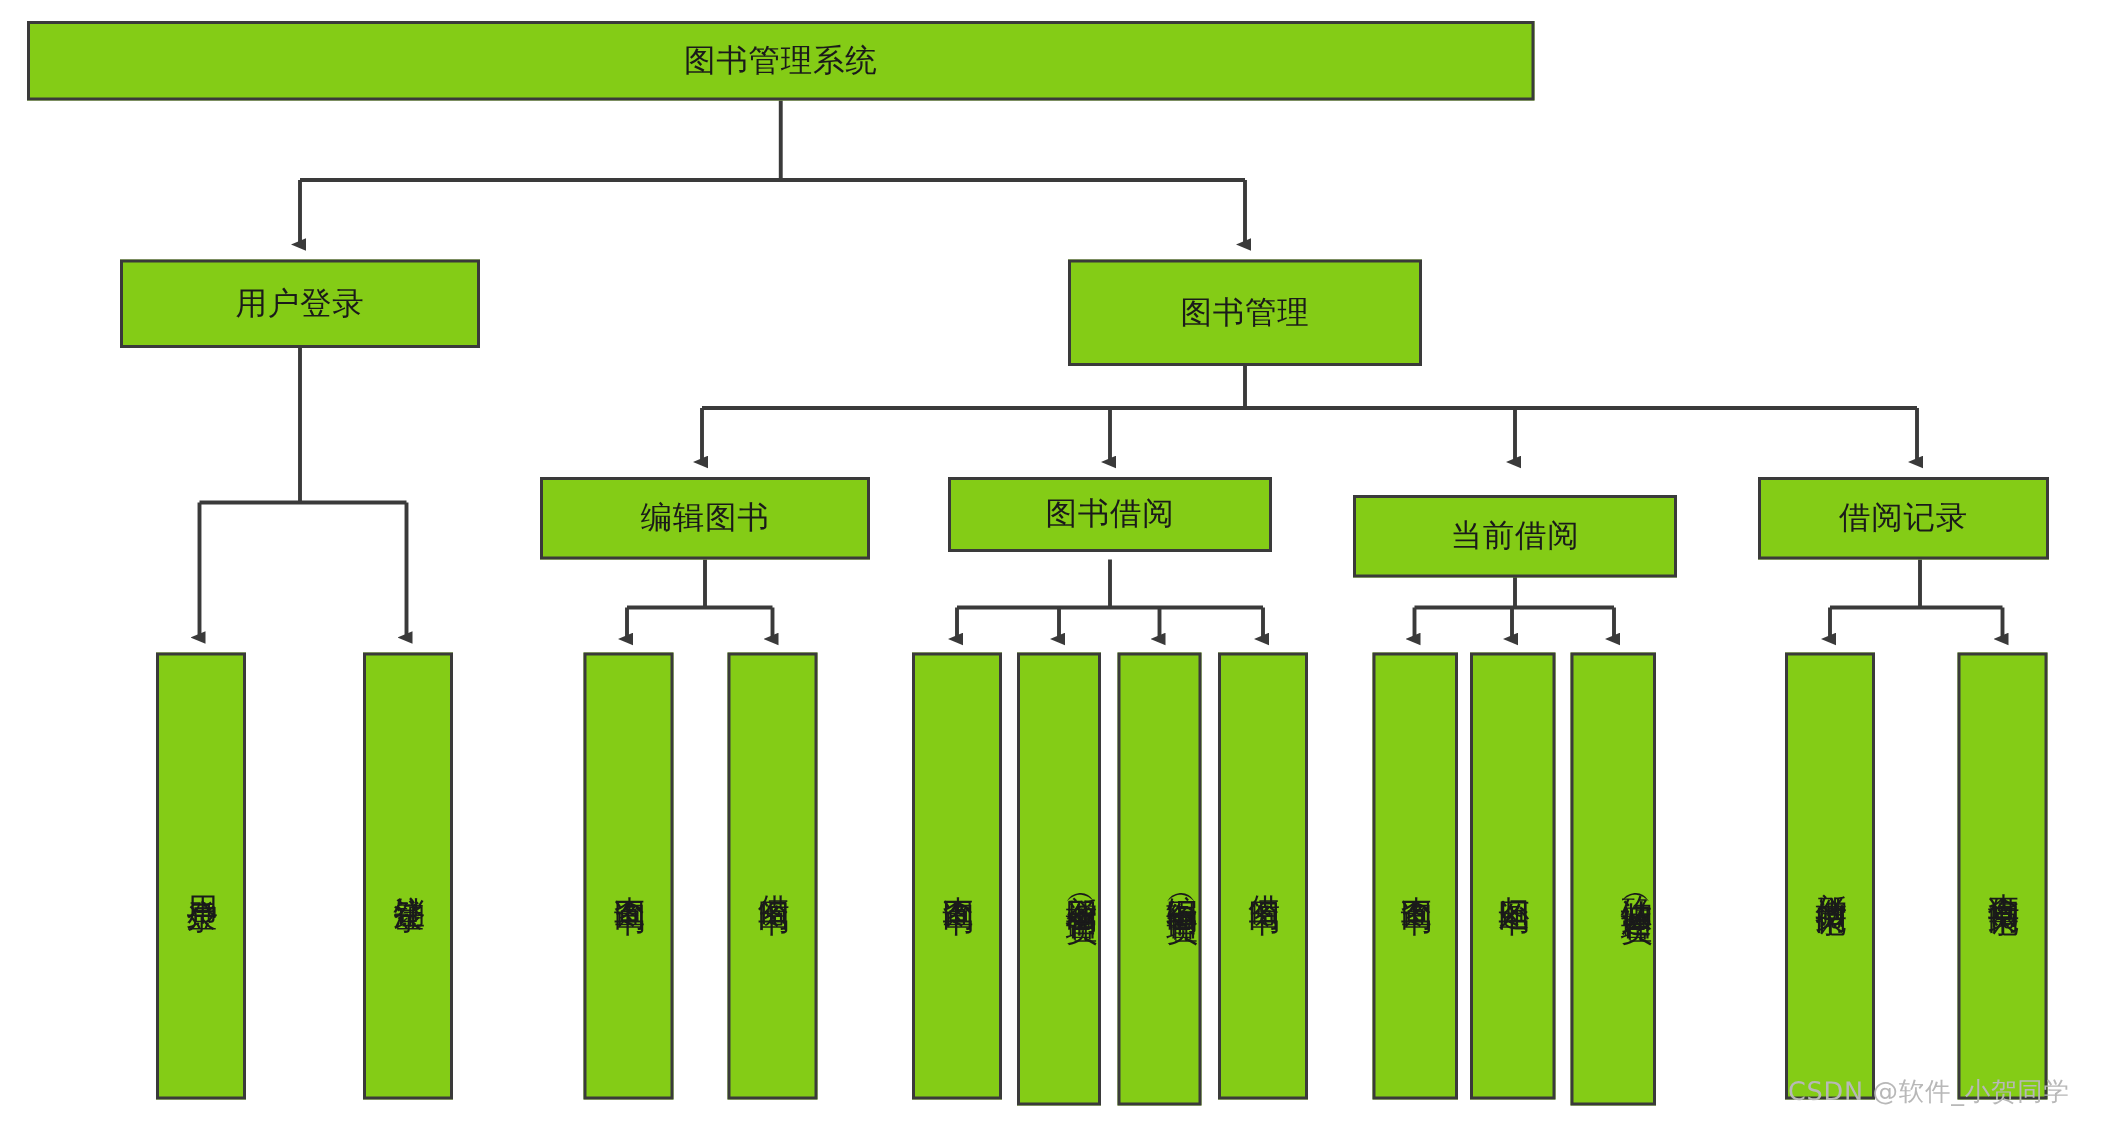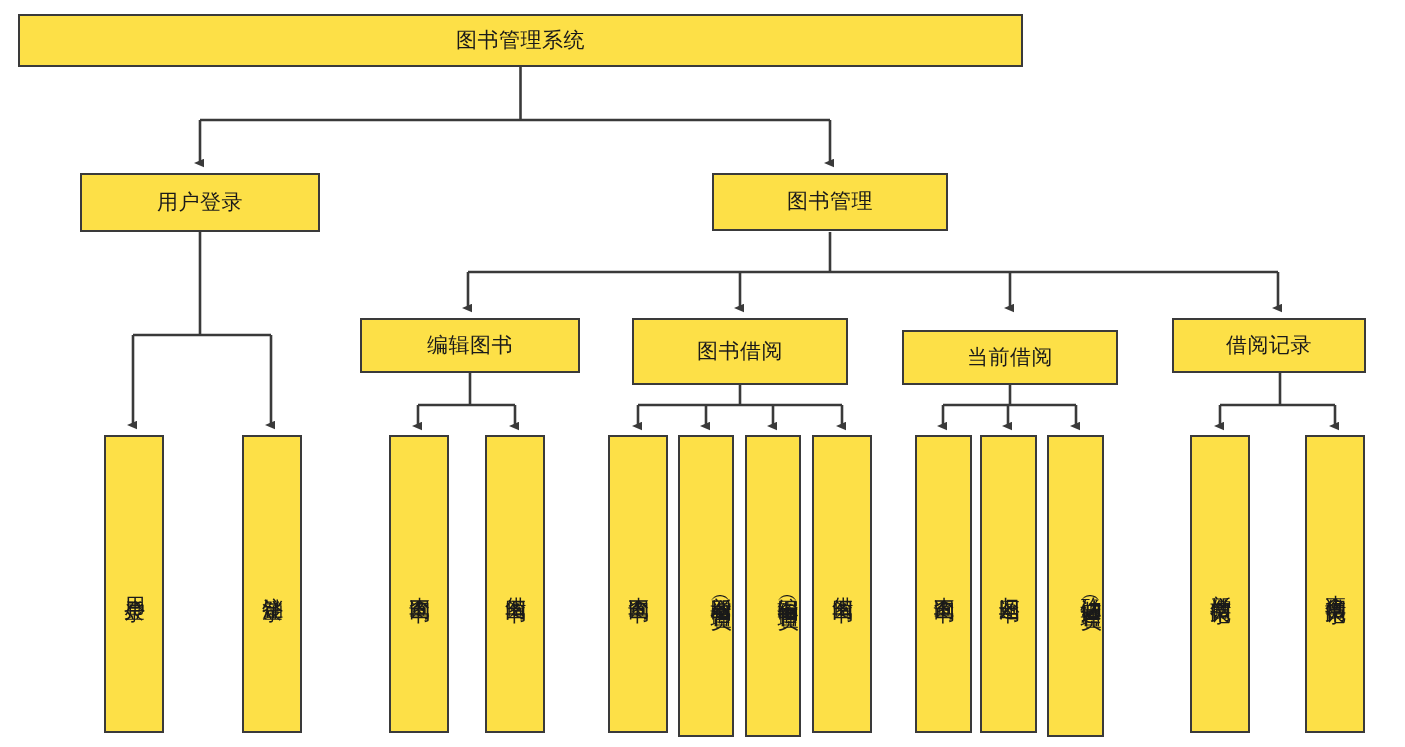--- a/index.html
+++ b/index.html
@@ -21,21 +21,21 @@
     position: absolute;
     left: 0;
     top: 0;
     width: 1405px;
     height: 747px;
   }
   .node {
     position: absolute;
     box-sizing: border-box;
     border: 2px solid #3a3a3a;
-    background: #fde047;
+    background: #84cc16;
     display: flex;
     align-items: center;
     justify-content: center;
     color: #1a1a1a;
     line-height: 1.12;
   }
   .node.h {
     font-size: 21px;
     letter-spacing: 0.5px;
   }
@@ -115,38 +115,39 @@
       <path d="M1220,405 L1335,405"></path>
       <path d="M1220,405 L1220,426" marker-end="url(#arrow)"></path>
       <path d="M1335,405 L1335,426" marker-end="url(#arrow)"></path>
     </g>
   </svg>
 
   <div class="node h" id="root-node" style="left: 18px; top: 14px; width: 1005px; height: 53px;">图书管理系统</div>
 
   <div id="level2-layer">
       <div class="node h" style="left: 80px; top: 173px; width: 240px; height: 59px;">用户登录</div>
-      <div class="node h" style="left: 712px; top: 173px; width: 236px; height: 58px;">图书管理</div>
+      <div class="node h" style="left: 712px; top: 173px; width: 236px; height: 71px;">图书管理</div>
     </div>
   <div id="level3-layer">
       <div class="node h" style="left: 360px; top: 318px; width: 220px; height: 55px;">编辑图书</div>
-      <div class="node h" style="left: 632px; top: 318px; width: 216px; height: 67px;">图书借阅</div>
+      <div class="node h" style="left: 632px; top: 318px; width: 216px; height: 50px;">图书借阅</div>
       <div class="node h" style="left: 902px; top: 318px; width: 216px; height: 55px; margin-top: 12px;">当前借阅</div>
       <div class="node h" style="left: 1172px; top: 318px; width: 194px; height: 55px;">借阅记录</div>
     </div>
   <div id="leaf-layer">
       <div class="node v center" style="left: 104px; top: 435px; width: 60px; height: 298px;">用户登录</div>
       <div class="node v center" style="left: 242px; top: 435px; width: 60px; height: 298px;">注销登录</div>
       <div class="node v center" style="left: 389px; top: 435px; width: 60px; height: 298px;">查询图书</div>
       <div class="node v center" style="left: 485px; top: 435px; width: 60px; height: 298px;">借阅图书</div>
       <div class="node v center" style="left: 608px; top: 435px; width: 60px; height: 298px;">查询图书</div>
       <div class="node v" style="left: 678px; top: 435px; width: 56px; height: 302px;">新增图书（管理员）</div>
       <div class="node v" style="left: 745px; top: 435px; width: 56px; height: 302px;">编辑图书（管理员）</div>
       <div class="node v center" style="left: 812px; top: 435px; width: 60px; height: 298px;">借阅图书</div>
       <div class="node v center" style="left: 915px; top: 435px; width: 57px; height: 298px;">查询图书</div>
       <div class="node v center" style="left: 980px; top: 435px; width: 57px; height: 298px;">归还图书</div>
       <div class="node v" style="left: 1047px; top: 435px; width: 57px; height: 302px;">确认归还（管理员）</div>
       <div class="node v center" style="left: 1190px; top: 435px; width: 60px; height: 298px;">新增借阅记录</div>
       <div class="node v center" style="left: 1305px; top: 435px; width: 60px; height: 298px;">查询借阅记录</div>
     </div>
 
+  <div class="watermark" style="left: 1192px; top: 716px;">CSDN @软件_小贺同学</div>
 
 </div>
 
 </body></html>

